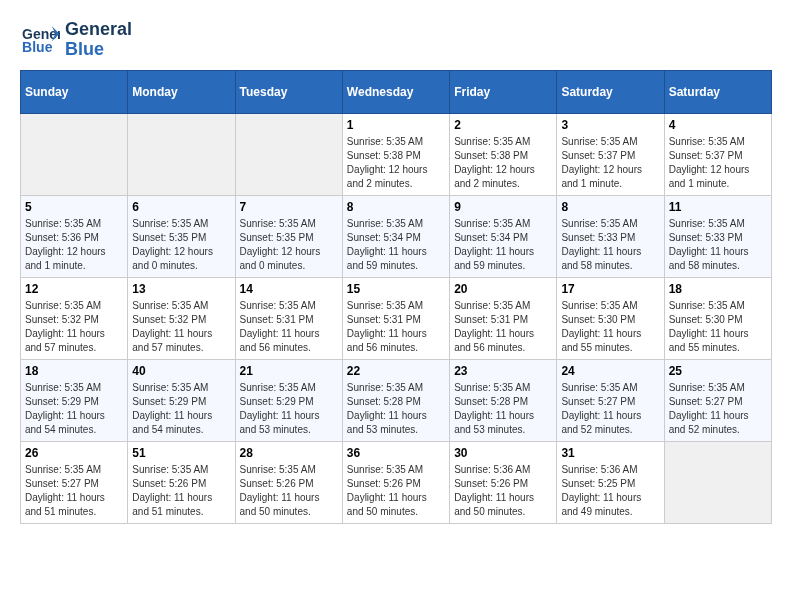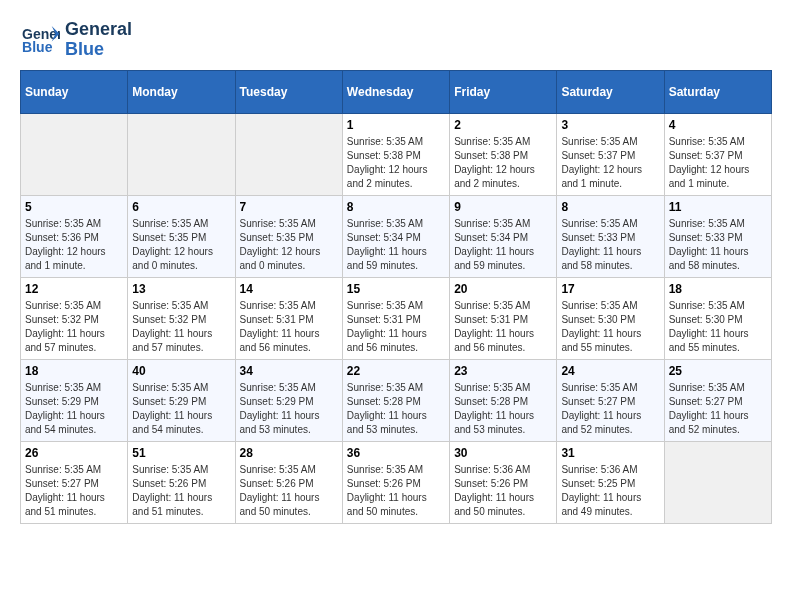--- a/index.html
+++ b/index.html
@@ -236,21 +236,21 @@
 Sunset: 5:29 PM
 Daylight: 11 hours and 54 minutes.</div>
         </td>
         <td>
           <div class="day-num">40</div>
           <div class="day-info" style="white-space: pre-line;">Sunrise: 5:35 AM
 Sunset: 5:29 PM
 Daylight: 11 hours and 54 minutes.</div>
         </td>
         <td>
-          <div class="day-num">34</div>
+          <div class="day-num">21</div>
           <div class="day-info" style="white-space: pre-line;">Sunrise: 5:35 AM
 Sunset: 5:29 PM
 Daylight: 11 hours and 53 minutes.</div>
         </td>
         <td>
           <div class="day-num">22</div>
           <div class="day-info" style="white-space: pre-line;">Sunrise: 5:35 AM
 Sunset: 5:28 PM
 Daylight: 11 hours and 53 minutes.</div>
         </td>

